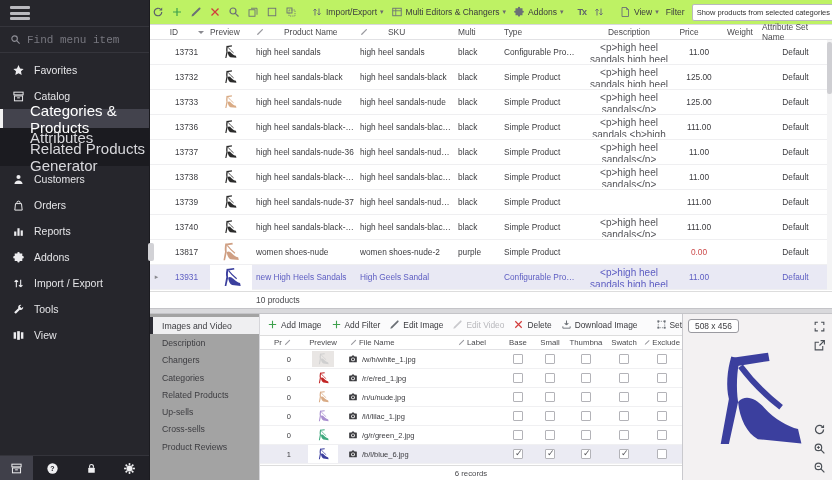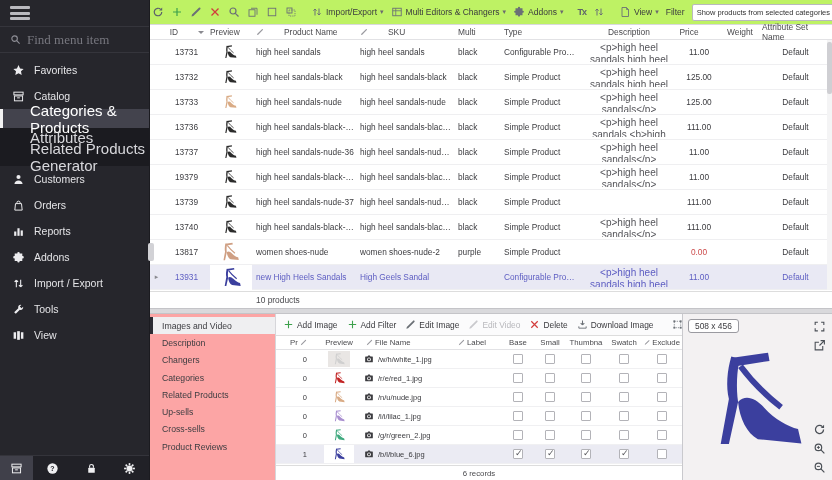--- a/index.html
+++ b/index.html
@@ -8,21 +8,21 @@
 svg{display:block}
 .icon{flex:0 0 auto}
 
 
 .sidebar{position:absolute;left:0;top:0;width:150px;height:480px;background:#26262c;display:flex;flex-direction:column;border-right:1px solid #1b1b20}
 .burger-row{height:27px;display:flex;align-items:center;padding-left:10px;border-bottom:1px solid #35353c}
 .burger{width:20px;height:14px;display:flex;flex-direction:column;justify-content:space-between;cursor:pointer}
 .burger span{display:block;height:3px;background:#b9b9bf;border-radius:1px}
 .side-search{height:26px;display:flex;align-items:center;gap:6px;padding:0 10px;border-bottom:1px solid #35353c}
 .side-search svg{width:11px;height:11px;color:#8f8f97}
-.side-search input{flex:1;background:transparent;border:none;outline:none;color:#cfcfd4;font-size:13px;font-family:Liberation Serif, serif}
+.side-search input{flex:1;background:transparent;border:none;outline:none;color:#cfcfd4;font-size:11px;font-family:Liberation Mono, monospace}
 .side-search input::placeholder{color:#77777f}
 .menu{flex:1;padding-top:4px}
 .mitem{height:26px;display:flex;align-items:center;gap:9px;padding-left:12px;color:#e4e4e7;font-size:10.5px;cursor:pointer}
 .mitem svg{width:13px;height:13px;color:#ececef}
 .subgroup{background:#1b1b20}
 .sitem{height:19px;display:flex;align-items:center;padding-left:30px;color:#d8d8dc;font-size:15px;cursor:pointer}
 .sitem.sel{background:#43434d;color:#fff;border-left:3px solid #f2f2f2;padding-left:27px}
 .side-bottom{height:25px;background:#212127;border-top:1px solid #34343b;display:flex;align-items:center}
 .sb-active{width:33px;height:100%;background:#40404a;display:flex;align-items:center;justify-content:center}
 .sb-btn{flex:1;display:flex;align-items:center;justify-content:center;cursor:pointer}
@@ -61,21 +61,21 @@
 .grow.selected .cell.cdesc{color:#5d5dc2}
 .grow.selected .imgbox{background:#fff;width:42px;height:25px}
 .grow.selected .imgbox .shoe{width:23px;height:23px}
 .gfooter{margin-top:auto;height:17px;border-top:1px solid #ddd;display:flex;align-items:center;padding-left:106px;font-size:8.4px;color:#4a4a4e}
 .vscroll{position:absolute;right:0;top:15px;bottom:18px;width:5px;background:#f4f4f5}
 .vscroll .thumb{position:absolute;top:2px;right:0;width:5px;height:52px;background:#cfcfd3;border-radius:2px}
 .splitter{position:absolute;left:-2px;top:218px;width:6px;height:18px;background:#d2d2d6;border-radius:2px}
 
 
 .lower{position:absolute;left:150px;top:313px;right:0;bottom:0;background:#fff;display:flex;border-top:1px solid #c4c4c8}
-.tabs{width:126px;border-right:1px solid #d6d6da;padding-top:3px;background:#fca5a5}
+.tabs{width:110px;border-right:1px solid #d6d6da;padding-top:3px;background:#a3a3a3}
 .tab{height:17.3px;display:flex;align-items:center;padding-left:12px;font-size:8.7px;color:#3c3c40;cursor:pointer}
 .tab.sel{background:#efeff1;border-left:3px solid #2c2c34;padding-left:9px}
 .dmid{flex:1;display:flex;flex-direction:column;min-width:0;position:relative}
 .dtoolbar{height:22px;display:flex;align-items:center;gap:9px;padding:0 7px;background:#fbfbfc;border-bottom:1px solid #ddd;font-size:8.4px;color:#3a3a3e;white-space:nowrap}
 .dtoolbar .tbtn svg{width:11px;height:11px}
 .tbtn.disabled{color:#b8b8bc}.tbtn.disabled svg{color:#c9c9cd}
 .ihead,.irow{display:grid;grid-template-columns:12px 26px 50px minmax(0,1fr) 46px 32px 32px 40px 36px 40px;align-items:center}
 .ihead{height:14px;border-bottom:1px solid #e2e2e5;font-size:7.8px;color:#4a4a4e}
 .ihead .hc{display:flex;align-items:center;gap:2px;padding:0 2px;overflow:hidden}
 .ihead .center,.irow .center{justify-content:center;text-align:center}
@@ -572,21 +572,21 @@
         <div class="cell">black</div>
         <div class="cell">Simple Product</div>
         <div class="cell cdesc">&lt;p&gt;high heel sandals&lt;/p&gt;</div>
         <div class="cell cprice">11.00</div>
         <div class="cell"></div>
         <div class="cell cattr">Default</div>
       </div>
 
       <div class="grow">
         <div class="cell exp">▸</div>
-        <div class="cell cid">19379</div>
+        <div class="cell cid">13738</div>
         <div class="cell">
           <div class="imgbox">
             <svg class="shoe" style="color: rgb(43, 43, 43);">
               <use href="#i-shoe"></use>
             </svg>
           </div>
         </div>
         <div class="cell">high heel sandals-black-37</div>
         <div class="cell">high heel sandals-black-37</div>
         <div class="cell">black</div>

